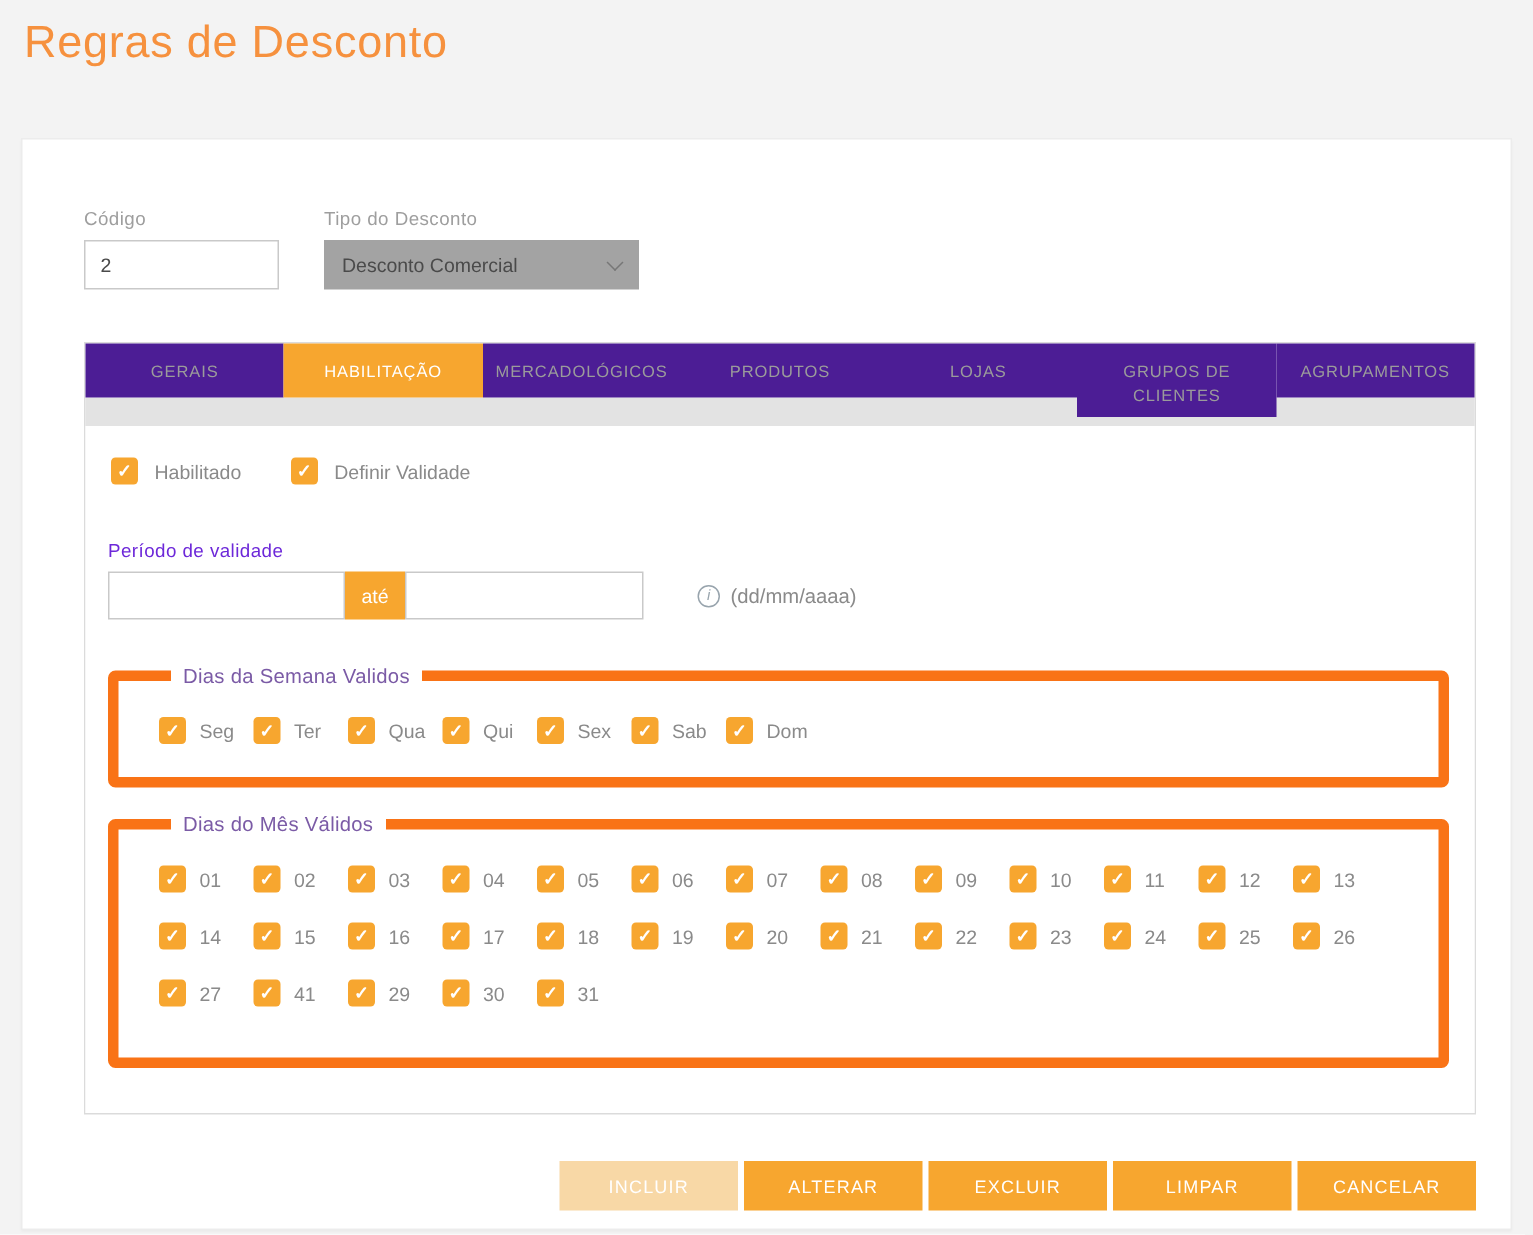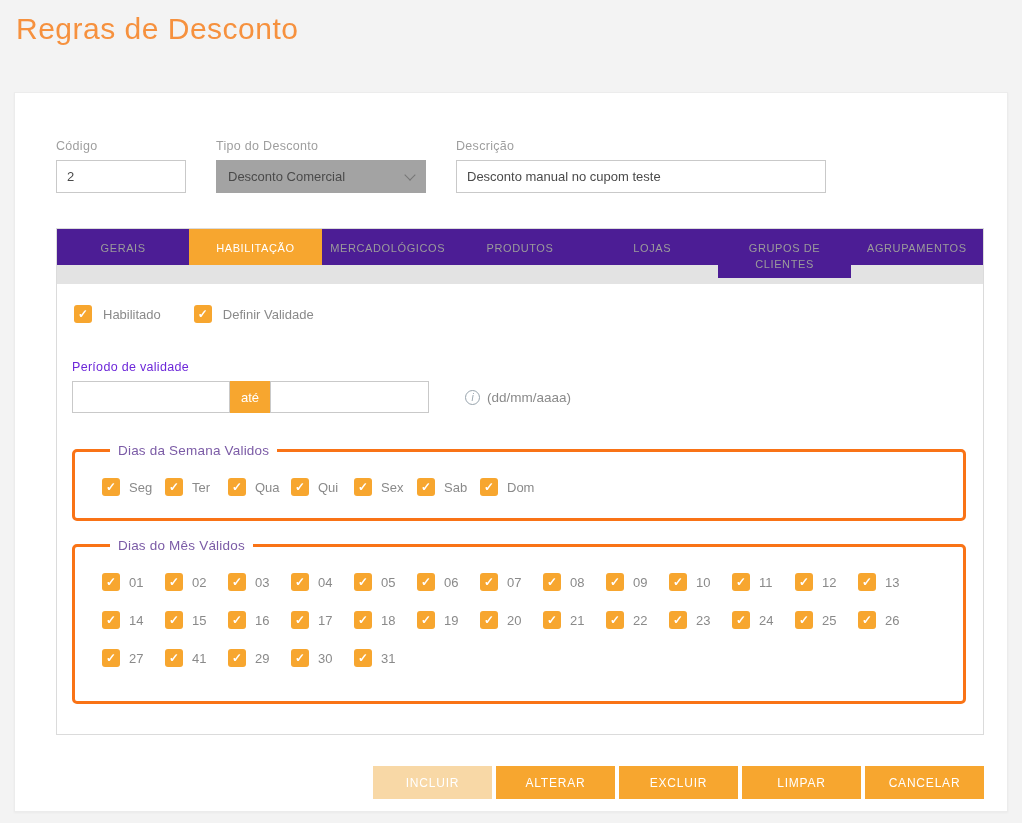--- a/index.html
+++ b/index.html
@@ -40,21 +40,21 @@
   .cb-item{display:inline-flex;align-items:center;gap:11px;color:#8A8A8A;font-size:13px;margin-right:33px;cursor:pointer;}
   
   .periodo{margin-top:37px;}
   .periodo-label{font-size:12.5px;color:#6d28d9;margin-bottom:7px;letter-spacing:.3px;margin-top:16px;}
   .periodo-row{display:flex;align-items:center;}
   .date-input{width:158px;height:32px;border:1px solid #C9C9C9;padding:0 8px;font-size:13px;color:#4A4A4A;outline:none;}
   .ate-btn{width:40px;height:32px;background:var(--primary);border:none;color:#fff;font-size:13px;cursor:pointer;}
   .hint{display:inline-flex;align-items:center;gap:7px;margin-left:36px;color:#8A8A8A;font-size:13.5px;}
   .info-icon{width:15px;height:15px;border:1px solid #98A4AD;border-radius:50%;color:#98A4AD;font-size:10px;display:inline-flex;align-items:center;justify-content:center;font-style:italic;}
   
-  fieldset{border:3px solid #f97316;border-radius:5px;margin-top:30px;padding:20px 10px 22px 27px;}
+  fieldset{border:7px solid #f97316;border-radius:5px;margin-top:30px;padding:20px 10px 22px 27px;}
   fieldset.month{margin-top:17px;padding-bottom:34px;}
   legend{color:var(--legend);font-size:13.5px;padding:0 8px;margin-left:8px;letter-spacing:.2px;}
   .days{display:flex;flex-wrap:wrap;row-gap:20px;max-width:819px;}
   .day-item{width:63px;display:flex;align-items:center;gap:9px;color:#8A8A8A;font-size:13px;cursor:pointer;}
   
   .footer{display:flex;justify-content:flex-end;gap:4px;margin-top:31px;padding-bottom:2px;}
   .btn.solid{width:119px;height:33px;background:var(--primary);}
   .btn.solid.disabled{background:var(--pale);}
 </style>
 </head>
@@ -69,24 +69,20 @@
       <label>Código</label>
       <input type="text" value="2" style="">
     </div>
     <div class="field f-tipo">
       <label>Tipo do Desconto</label>
       <div class="select">
         <span class="sel-text">Desconto Comercial</span>
         <span class="chevron"></span>
       </div>
     </div>
-    <div class="field f-desc">
-      <label>Descrição</label>
-      <input type="text" value="Desconto manual no cupom teste" style="">
-    </div>
     <div class="top-actions">
     </div>
   </div>
 
   <div class="tab-panel">
     <div class="tab-row">
 
         <div class="tab">
           <span>GERAIS</span>
         </div>

